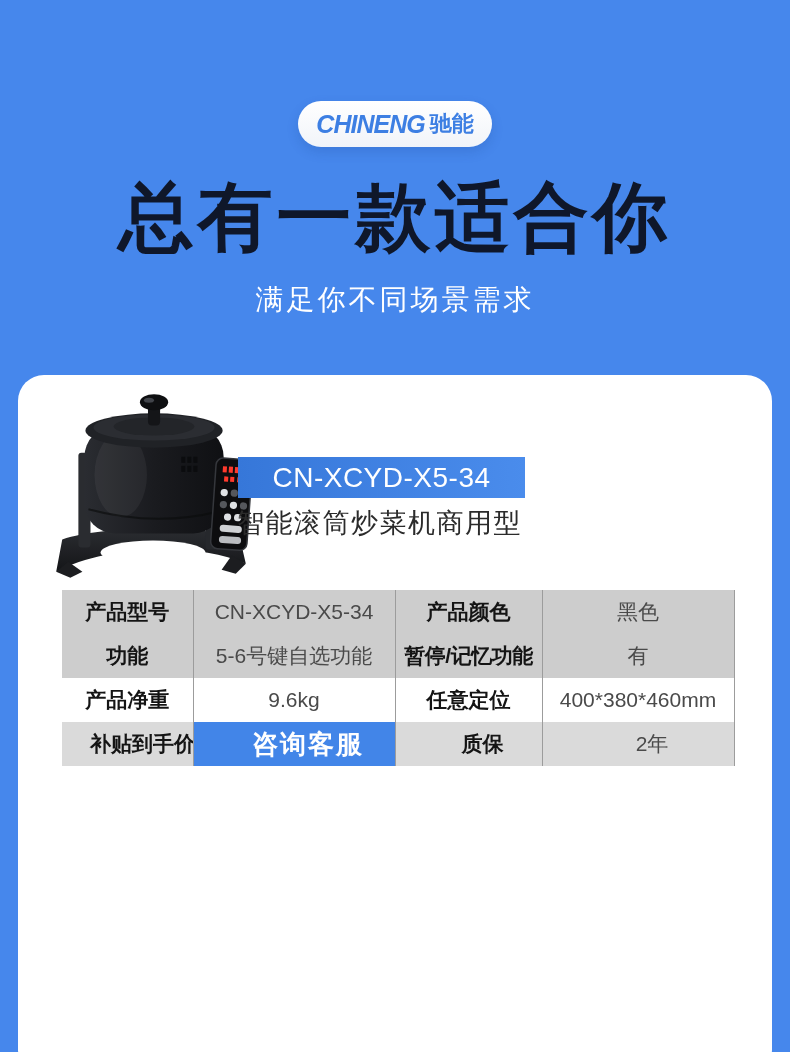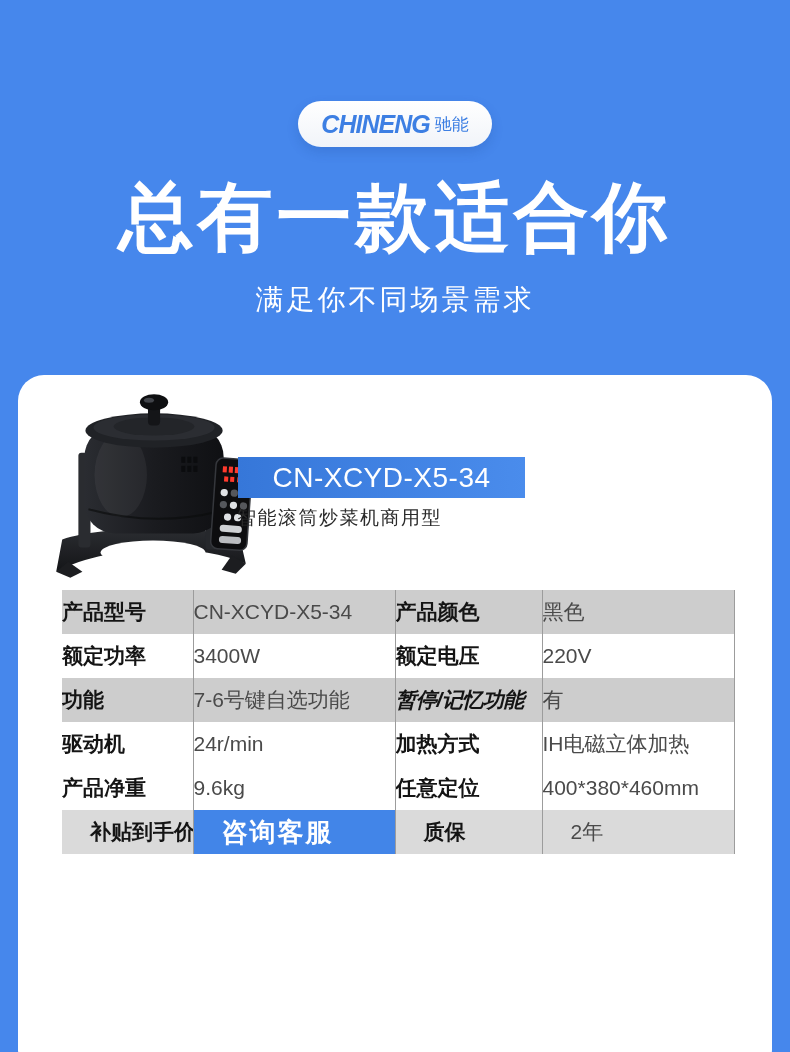--- a/index.html
+++ b/index.html
@@ -26,24 +26,24 @@
     position:absolute;top:101px;left:50%;transform:translateX(-50%);
     width:194px;height:46px;border-radius:23px;
     background:linear-gradient(180deg,#ffffff 0%,#f1f4f9 100%);
     box-shadow:0 5px 12px rgba(20,60,140,.18);
     display:flex;align-items:center;justify-content:center;gap:5px;
   }
   .logo-en{
     color:var(--logo-blue);font-size:25px;font-weight:800;
     font-style:italic;letter-spacing:-1px;
   }
-  .logo-cn{color:var(--logo-blue);font-size:17px;font-weight:400;}
+  .logo-cn{color:var(--logo-blue);font-size:22px;font-weight:700;}
   .hero-title{
     position:absolute;top:168px;left:0;width:790px;
-    text-align:center;color:#ffffff;
+    text-align:center;color:#0f172a;
     font-size:75px;font-weight:800;letter-spacing:4px;
   }
   .hero-subtitle{
     position:absolute;top:281px;left:0;width:790px;
     text-align:center;color:#ffffff;
     font-size:28px;font-weight:400;letter-spacing:3px;
   }
   
   .card{
     position:absolute;top:375px;left:18px;width:754px;height:700px;
@@ -51,39 +51,39 @@
   }
   .machine{position:absolute;top:15px;left:16px;width:232px;height:192px;}
   .model-badge{
     position:absolute;top:82px;left:220px;width:287px;height:41px;
     background:linear-gradient(90deg,var(--badge-blue-a),var(--badge-blue-b));
     display:flex;align-items:center;justify-content:center;
     color:#ffffff;font-size:28px;letter-spacing:.5px;
   }
   .product-name{
     position:absolute;top:130px;left:219px;
-    color:#2b2b2b;font-size:19px;letter-spacing:1.5px;
+    color:#2b2b2b;font-size:27px;letter-spacing:1.5px;
   }
   
   table.specs{
     position:absolute;top:215px;left:44px;
     width:672px;border-collapse:collapse;table-layout:fixed;
   }
   table.specs td{
-    height:44px;text-align:left;vertical-align:middle;
+    height:44px;text-align:center;vertical-align:middle;
     font-size:21px;border-right:1.5px solid var(--line-gray);
     overflow:hidden;white-space:nowrap;
   }
   col.c1{width:131px;} col.c2{width:202px;} col.c3{width:147px;} col.c4{width:192px;}
   tr.row-gray td{background:var(--row-gray);}
   tr.row-white td{background:#ffffff;}
   tr.row-last td{background:var(--row-last-gray);padding-left:28px;}
   td.lbl{font-weight:700;color:#141414;}
   td.val{color:#4a4a4a;}
-  td.tight{font-size:20px;letter-spacing:-0.5px;font-style:italic;}
+  td.tight{font-size:20px;letter-spacing:-0.5px;}
   tr.row-last td.cta{
     background:var(--button-blue);color:#ffffff;
     font-weight:700;font-size:26px;letter-spacing:2px;cursor:pointer;
   }
 </style>
 </head>
 <body>
 
 <div class="logo-pill">
   <span class="logo-en">CHINENG</span>
@@ -172,37 +172,25 @@
         <col class="c3">
         <col class="c4">
       </colgroup>
     <tbody>
       <tr class="row-gray">
         <td class="lbl">产品型号</td>
         <td class="val">CN-XCYD-X5-34</td>
         <td class="lbl">产品颜色</td>
         <td class="val">黑色</td>
       </tr>
-      <tr class="row-white">
-        <td class="lbl">额定功率</td>
-        <td class="val">3400W</td>
-        <td class="lbl">额定电压</td>
-        <td class="val">220V</td>
-      </tr>
       <tr class="row-gray">
         <td class="lbl">功能</td>
-        <td class="val">7-6号键自选功能</td>
+        <td class="val">5-6号键自选功能</td>
         <td class="lbl tight">暂停/记忆功能</td>
         <td class="val">有</td>
-      </tr>
-      <tr class="row-white">
-        <td class="lbl">驱动机</td>
-        <td class="val">24r/min</td>
-        <td class="lbl">加热方式</td>
-        <td class="val">IH电磁立体加热</td>
       </tr>
       <tr class="row-white">
         <td class="lbl">产品净重</td>
         <td class="val">9.6kg</td>
         <td class="lbl">任意定位</td>
         <td class="val">400*380*460mm</td>
       </tr>
       <tr class="row-last">
         <td class="lbl">补贴到手价</td>
         <td class="cta">咨询客服</td>

